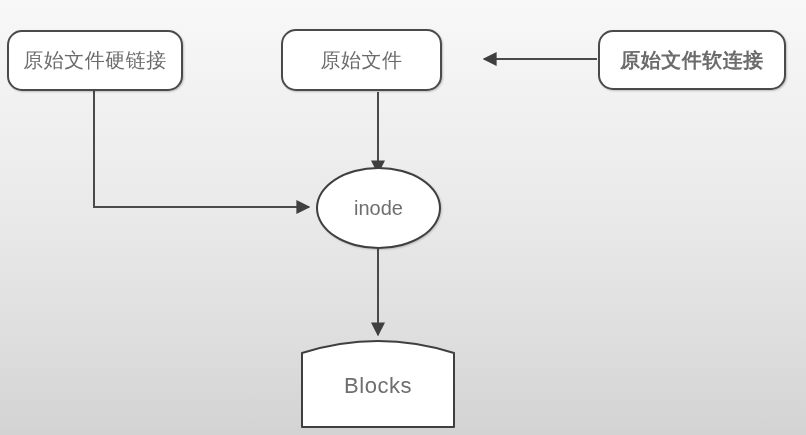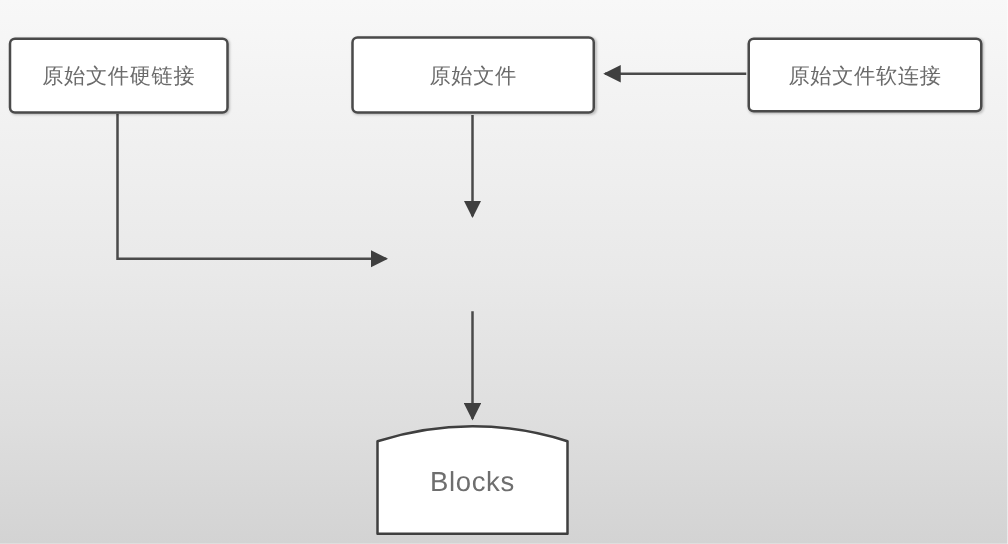--- a/index.html
+++ b/index.html
@@ -32,28 +32,28 @@
     display: flex;
     align-items: center;
     justify-content: center;
     background: #ffffff;
     color: #6b6b6b;
     text-align: center;
     white-space: nowrap;
   }
   .box {
     border: 2px solid #4a4a4a;
-    border-radius: 5px;
+    border-radius: 15px;
     box-shadow: 1px 1px 2px rgba(0,0,0,0.22);
-    font-size: 17px;
+    font-size: 20px;
     letter-spacing: 0.5px;
   }
   .box-hardlink { left: 7px;   top: 30px; width: 176px; height: 61px; }
-  .box-original { left: 281px; top: 29px; width: 195px; height: 62px; }
-  .box-softlink { left: 598px; top: 30px; width: 188px; height: 60px; }
+  .box-original { left: 281px; top: 29px; width: 161px; height: 62px; }
+  .box-softlink { left: 598px; top: 30px; width: 188px; height: 60px; font-weight: bold; }
 
   .ellipse {
     left: 316px;
     top: 167px;
     width: 125px;
     height: 82px;
     border: 2px solid #3f3f3f;
     border-radius: 50%;
     font-size: 20px;
     color: #6e6e6e;
@@ -114,20 +114,23 @@
   </div>
 
   <div class="node box box-original">
     <span>原始文件</span>
   </div>
 
   <div class="node box box-softlink">
     <span>原始文件软连接</span>
   </div>
 
+  <div class="node ellipse">
+    <span>inode</span>
+  </div>
 
   <div class="blocks-wrap">
     <svg viewBox="0 0 158 96" width="158" height="96" aria-hidden="true">
       <path d="M 3 19 Q 79 -5 155 19 L 155 93 L 3 93 Z" fill="#ffffff" stroke="#3f3f3f" stroke-width="2" stroke-linejoin="round"></path>
     </svg>
     <div class="blocks-label">Blocks</div>
   </div>
 
 </div>
 

